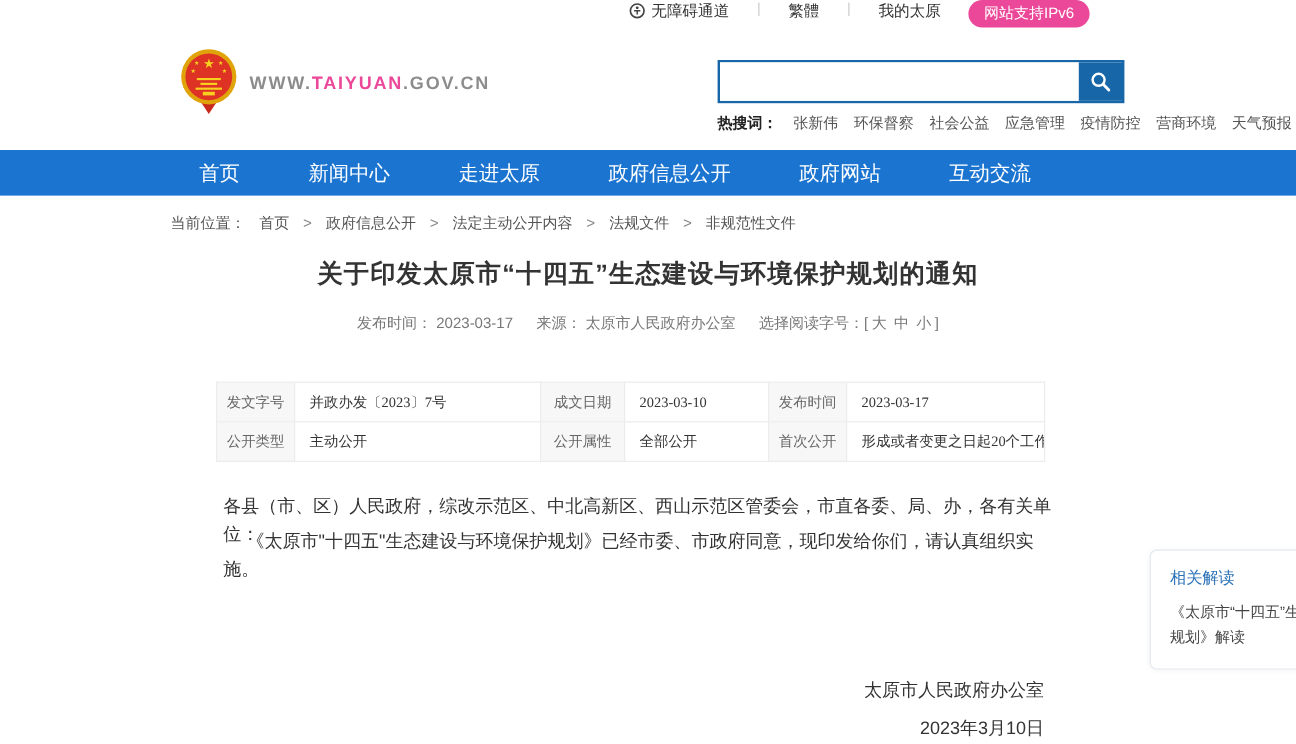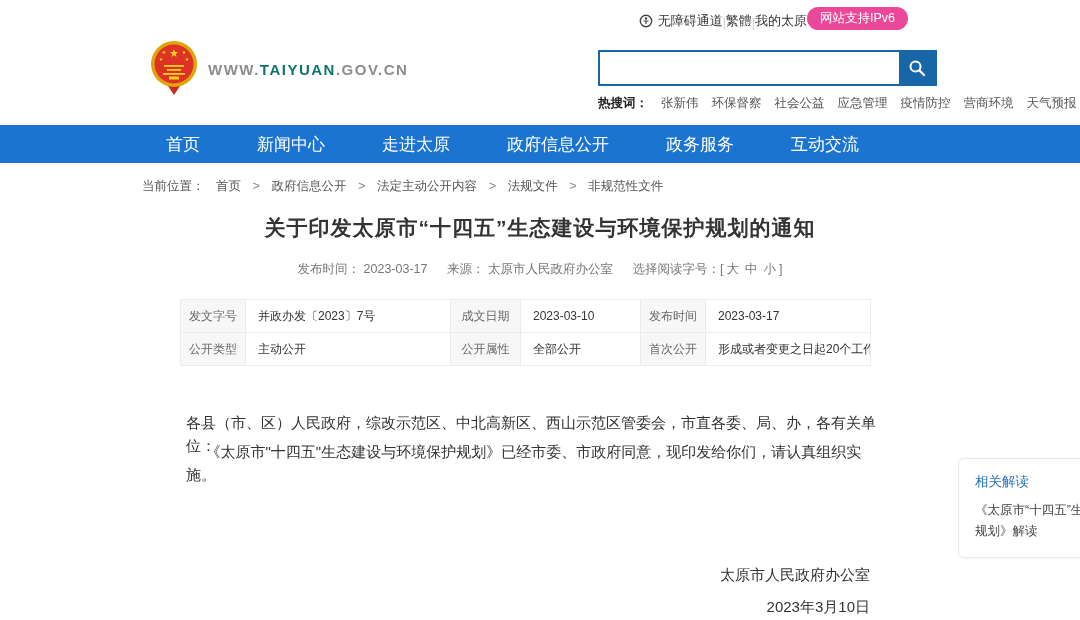--- a/index.html
+++ b/index.html
@@ -4,40 +4,40 @@
 <style>
   html,body{margin:0;padding:0;}
   body{
     width:1080px;height:620px;position:relative;background:#fff;
     font-family:"Liberation Sans","DejaVu Sans",sans-serif;
     overflow:hidden;color:#333;
   }
   
   .topbar{
     position:absolute;top:0;left:0;width:1080px;height:30px;
-    display:flex;align-items:flex-end;justify-content:flex-end;
-    padding-right:172px;box-sizing:border-box;gap:0;
+    display:flex;align-items:flex-start;justify-content:flex-end;
+    padding-right:172px;box-sizing:border-box;gap:23px;
     font-size:13px;color:#333;
   }
   .topbar .tlink{cursor:pointer;display:flex;align-items:center;gap:5px;}
   .topbar .sep{color:#ccc;font-size:12px;}
   .ipv6-badge{
     background:#ec4899;color:#fff;border-radius:12px;
     padding:3px 13px;font-size:12.5px;cursor:pointer;
   }
   
   .header{position:absolute;top:30px;left:0;width:1080px;height:95px;}
   .logo{position:absolute;left:150px;top:10px;display:flex;align-items:center;gap:10px;cursor:pointer;}
   .logo-text .site-name{
     font-size:28px;font-weight:bold;color:#e8470f;letter-spacing:3px;line-height:1.15;
   }
   .logo-text .site-url{
     font-size:15px;font-weight:bold;letter-spacing:1.5px;color:#8c8c8c;margin-top:2px;
   }
-  .logo-text .site-url .mid{color:#0f766e;margin-top:32px;}
+  .logo-text .site-url .mid{color:#ec4899;margin-top:32px;}
   .search-area{position:absolute;left:598px;top:20px;width:347px;}
   .search-box{display:flex;width:335px;height:32px;border:2px solid #1766a8;box-sizing:content-box;}
   .search-input{flex:1;border:none;outline:none;font-size:14px;padding:0 8px;}
   .search-btn{
     width:36px;background:#1766a8;border:none;cursor:pointer;
     display:flex;align-items:center;justify-content:center;
   }
   .hot-row{margin-top:9px;display:flex;gap:13px;font-size:12.5px;color:#555;white-space:nowrap;}
   .hot-row .hot-label{font-weight:bold;color:#222;}
   .hot-row .hot-word{cursor:pointer;}
@@ -58,22 +58,22 @@
     font-size:21px;font-weight:bold;color:#333;letter-spacing:1px;
   }
   .meta-row{
     position:absolute;top:261px;left:140px;width:800px;text-align:center;
     font-size:12.5px;color:#777;
   }
   .meta-row .meta-item{margin:0 8px;}
   .meta-row .fs-opt{cursor:pointer;margin:0 3px;}
   
   .info-table{
-    position:absolute;top:299px;left:180px;width:690px;
-    border-collapse:collapse;font-size:12px;table-layout:fixed;
+    position:absolute;top:318px;left:180px;width:690px;
+    border-collapse:collapse;font-size:12px;table-layout:fixed;font-family:Liberation Serif, serif;
   }
   .info-table td{border:1px solid #ececec;height:30px;overflow:hidden;white-space:nowrap;}
   .info-table td.lbl{background:#f7f7f7;text-align:center;color:#666;}
   .info-table td.val{padding-left:12px;color:#333;}
   
   .body-p{position:absolute;left:186px;width:690px;font-size:15px;color:#333;line-height:1.5;}
   .p1{top:412px;}
   .p2{top:441px;text-indent:1.3em;}
   
   .sign{position:absolute;left:140px;width:730px;text-align:right;font-size:15px;color:#333;}
@@ -151,21 +151,21 @@
       <span class="hot-word">天气预报</span>
     </div>
   </div>
 </div>
 
 <div class="navbar">
   <span class="nav-item">首页</span>
   <span class="nav-item">新闻中心</span>
   <span class="nav-item">走进太原</span>
   <span class="nav-item">政府信息公开</span>
-  <span class="nav-item">政务服务</span>
+  <span class="nav-item">政府网站</span>
   <span class="nav-item">互动交流</span>
 </div>
 
 <div class="breadcrumb">
   <span>当前位置：</span>
   <span class="bc-link">首页</span>
   <span class="bc-sep">&gt;</span>
   <span class="bc-link">政府信息公开</span>
   <span class="bc-sep">&gt;</span>
   <span class="bc-link">法定主动公开内容</span>

